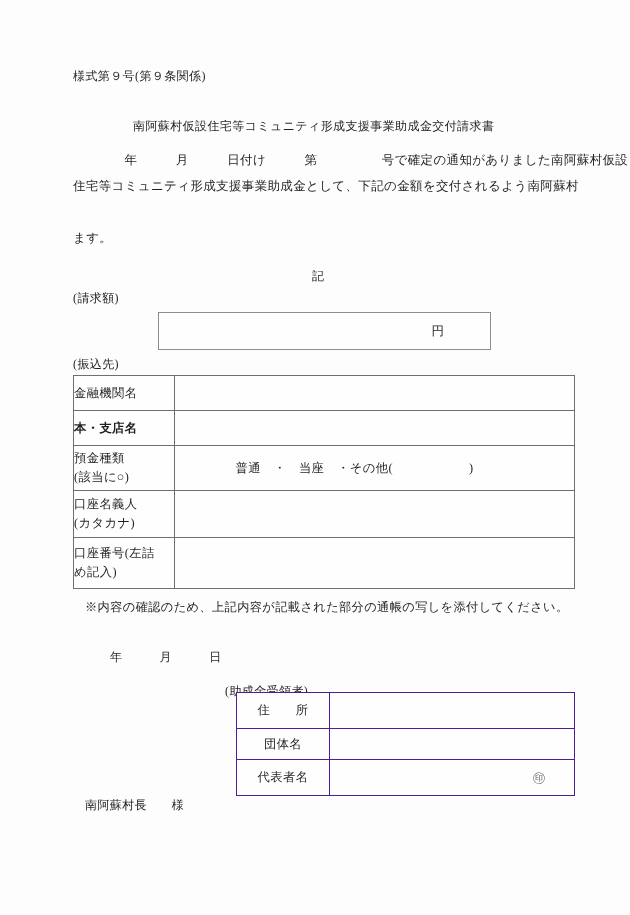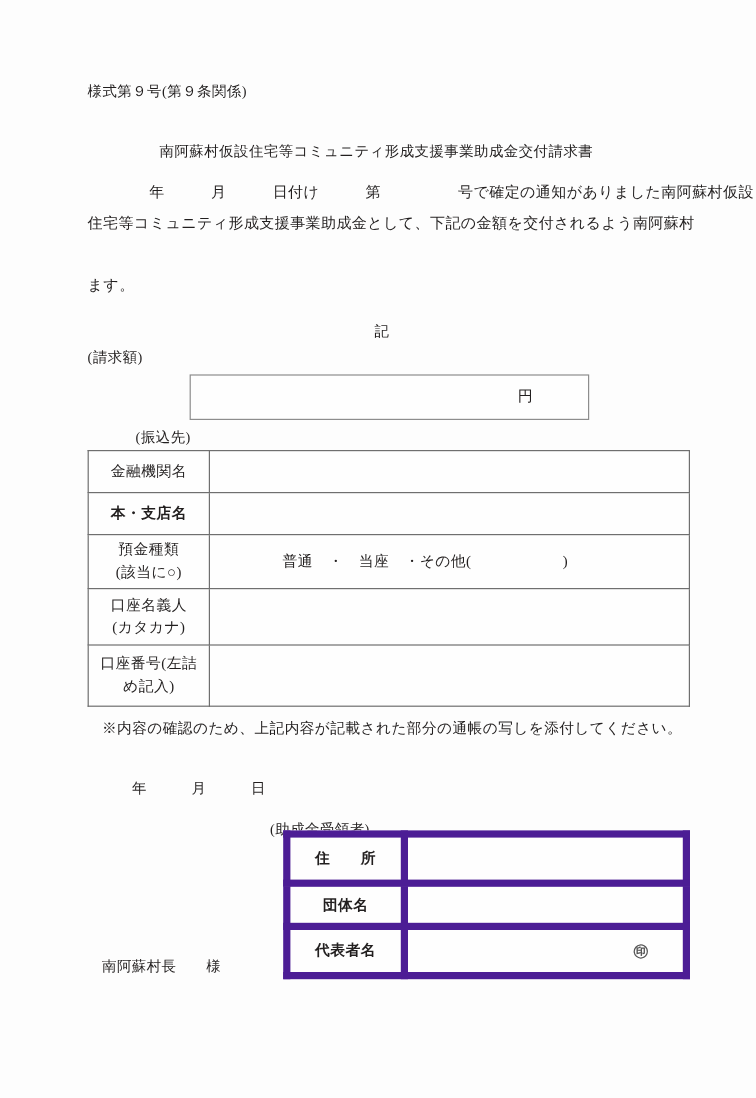--- a/index.html
+++ b/index.html
@@ -42,21 +42,21 @@
     letter-spacing: 0.35px;
     white-space: pre;
   }
   #body-line-1 { top: 152px; }
   #body-line-2 { top: 178px; }
   #body-line-3 { top: 204px; }
   #body-line-4 { top: 230px; }
 
   #ki-mark         { left: 312px; top: 270px; }
   #amount-label    { left: 73px;  top: 292px; }
-  #transfer-label  { left: 73px;  top: 358px; margin-left: 40px; }
+  #transfer-label  { left: 73px;  top: 358px; }
   #attachment-note { left: 85px;  top: 601px; font-size: 12.2px; }
   #date-line       { left: 110px; top: 651px; }
   #recipient-label { left: 225px; top: 645px; margin-top: 40px; }
   #addressee       { left: 85px;  top: 799px; }
 
   
   #amount-box {
     position: absolute;
     left: 158px;
     top: 312px;
@@ -81,21 +81,21 @@
     top: 375px;
     width: 502px;
     border-collapse: collapse;
     table-layout: fixed;
     background: #fefefe;
   }
   #bank-table td {
     border: 1px solid #6f6f6f;
     font-size: 12.3px;
     padding: 0;
-    text-align: center;
+    text-align: left;
     vertical-align: middle;
     letter-spacing: 0.4px;
   }
   #bank-table td.label {
     width: 100px;
   }
   #bank-table td.value {
     text-align: left;
   }
   .row-1 { height: 35px; }
@@ -135,28 +135,27 @@
   #recipient-table {
     position: absolute;
     left: 236px;
     top: 692px;
     width: 339px;
     border-collapse: collapse;
     table-layout: fixed;
     background: #fefefe;
   }
   #recipient-table td {
-    border: 6px solid #4c1d95;
+    border: 1px solid #4c1d95;
     font-size: 12.3px;
     height: 30px;
     padding: 0;
     text-align: center;
     vertical-align: middle;
     letter-spacing: 0.4px;
-    font-weight: bold;
   }
   #recipient-table td.label {
     width: 92px;
   }
   #recipient-table td.value {
     text-align: right;
     position: relative;
   }
   #recipient-table tr.tall td { height: 35px; }
   #seal-mark {

